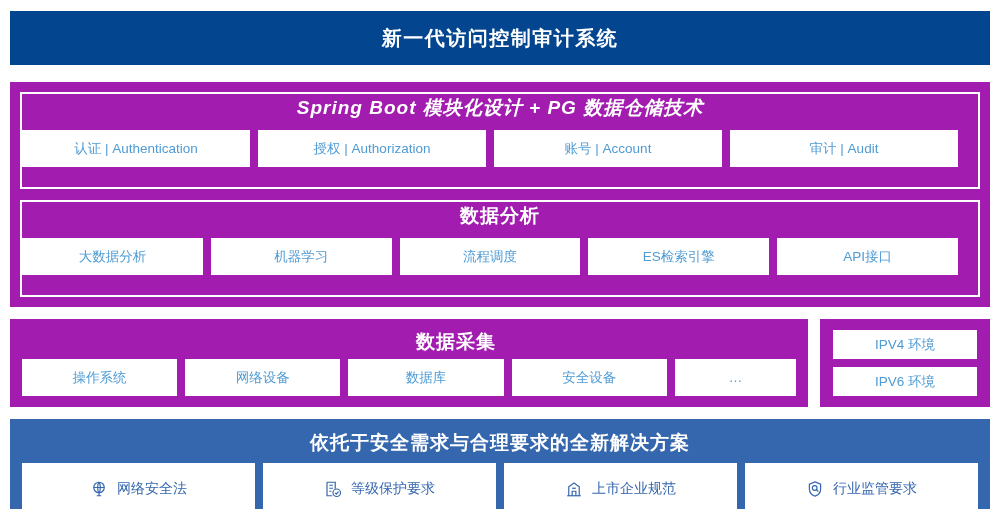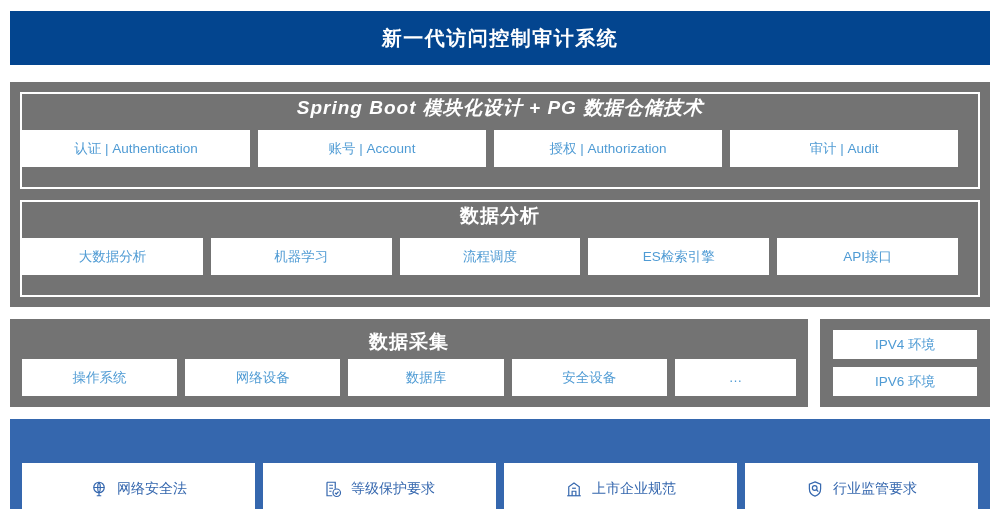--- a/index.html
+++ b/index.html
@@ -35,21 +35,21 @@
   .titlebar-text {
     color: #ffffff;
     font-size: 20px;
     font-weight: bold;
     letter-spacing: 1.5px;
   }
 
   
   .panel {
     position: absolute;
-    background: #737373;
+    background: #a21caf;
     box-sizing: border-box;
   }
   .panel.deep {
     background: #3567AE;
   }
   
   .frame {
     position: absolute;
     border: 2px solid #ffffff;
     box-sizing: border-box;
@@ -106,21 +106,21 @@
   #frameA2 { left: 10px; top: 118px; width: 960px; height: 97px; }
 
   #titleA1 { position: absolute; left: 0; top: 13px; width: 100%; }
   #rowA1 { left: 12px; top: 48px; width: 936px; height: 37px; gap: 8px; }
 
   #titleA2 { position: absolute; left: 0; top: 121px; width: 100%; }
   #rowA2 { left: 12px; top: 156px; width: 936px; height: 37px; gap: 8px; }
 
   
   #panelB { left: 10px; top: 319px; width: 798px; height: 88px; }
-  #titleB { position: absolute; left: 0; top: 10px; width: 100%; }
+  #titleB { position: absolute; left: 0; top: 10px; width: 100%; padding-left: 47px; }
   #rowB { left: 12px; top: 40px; width: 774px; height: 37px; gap: 8px; }
 
   
   #panelB2 { left: 820px; top: 319px; width: 170px; height: 88px; }
   #ipvWrap {
     position: absolute; left: 13px; top: 11px;
     width: 144px; height: 80px;
     display: flex; flex-direction: column; gap: 8px;
   }
   #ipvWrap .chip { height: 29px; flex: 0 0 29px; }
@@ -141,24 +141,24 @@
 
   <div class="panel" id="panelA">
 
     <div class="frame" id="frameA1"></div>
     <div class="section-title big italic" id="titleA1">Spring Boot 模块化设计 + PG 数据仓储技术</div>
     <div class="chip-row" id="rowA1">
       <div class="chip" style="flex:1">
         <span>认证 | Authentication</span>
       </div>
       <div class="chip" style="flex:1">
+        <span>授权 | Authorization</span>
+      </div>
+      <div class="chip" style="flex:1">
         <span>账号 | Account</span>
-      </div>
-      <div class="chip" style="flex:1">
-        <span>授权 | Authorization</span>
       </div>
       <div class="chip" style="flex:1">
         <span>审计 | Audit</span>
       </div>
     </div>
 
     <div class="frame" id="frameA2"></div>
     <div class="section-title big" id="titleA2">数据分析</div>
     <div class="chip-row" id="rowA2">
       <div class="chip" style="flex:1">
@@ -205,20 +205,21 @@
       <div class="chip">
         <span>IPV4 环境</span>
       </div>
       <div class="chip">
         <span>IPV6 环境</span>
       </div>
     </div>
   </div>
 
   <div class="panel deep" id="panelC">
+    <div class="section-title big" id="titleC">依托于安全需求与合理要求的全新解决方案</div>
     <div class="chip-row" id="rowC">
 
       <div class="chip deepText" style="flex:1">
         <span class="glyph">
           <svg width="18" height="18" viewBox="0 0 24 24" fill="none" stroke="#3567AE" stroke-width="1.6">
             <circle cx="12" cy="10" r="7"></circle>
             <path d="M5 10h14M12 3c2.4 2.4 2.4 11.6 0 14M12 3C9.6 5.4 9.6 14.6 12 17"></path>
             <path d="M12 17v4M9 21h6"></path>
           </svg>
         </span>

